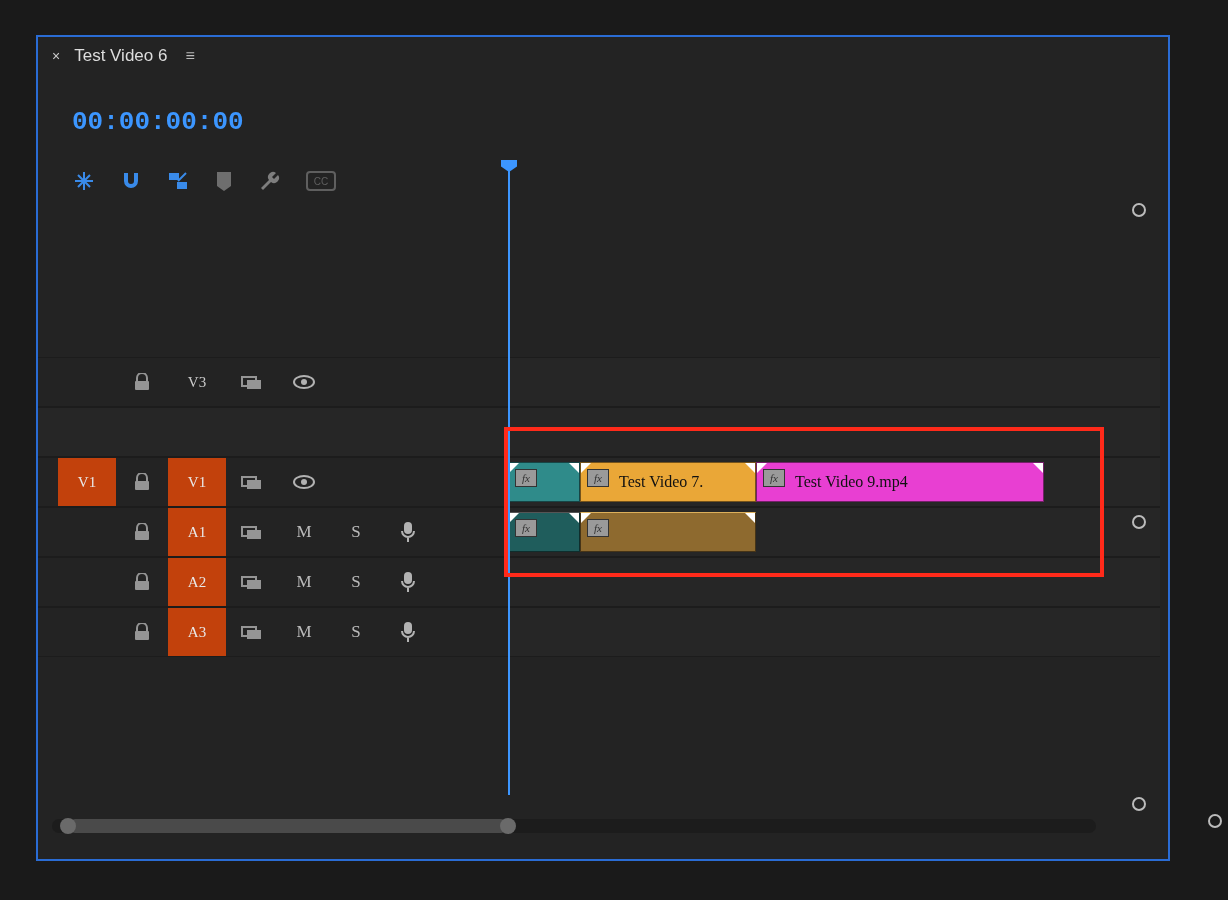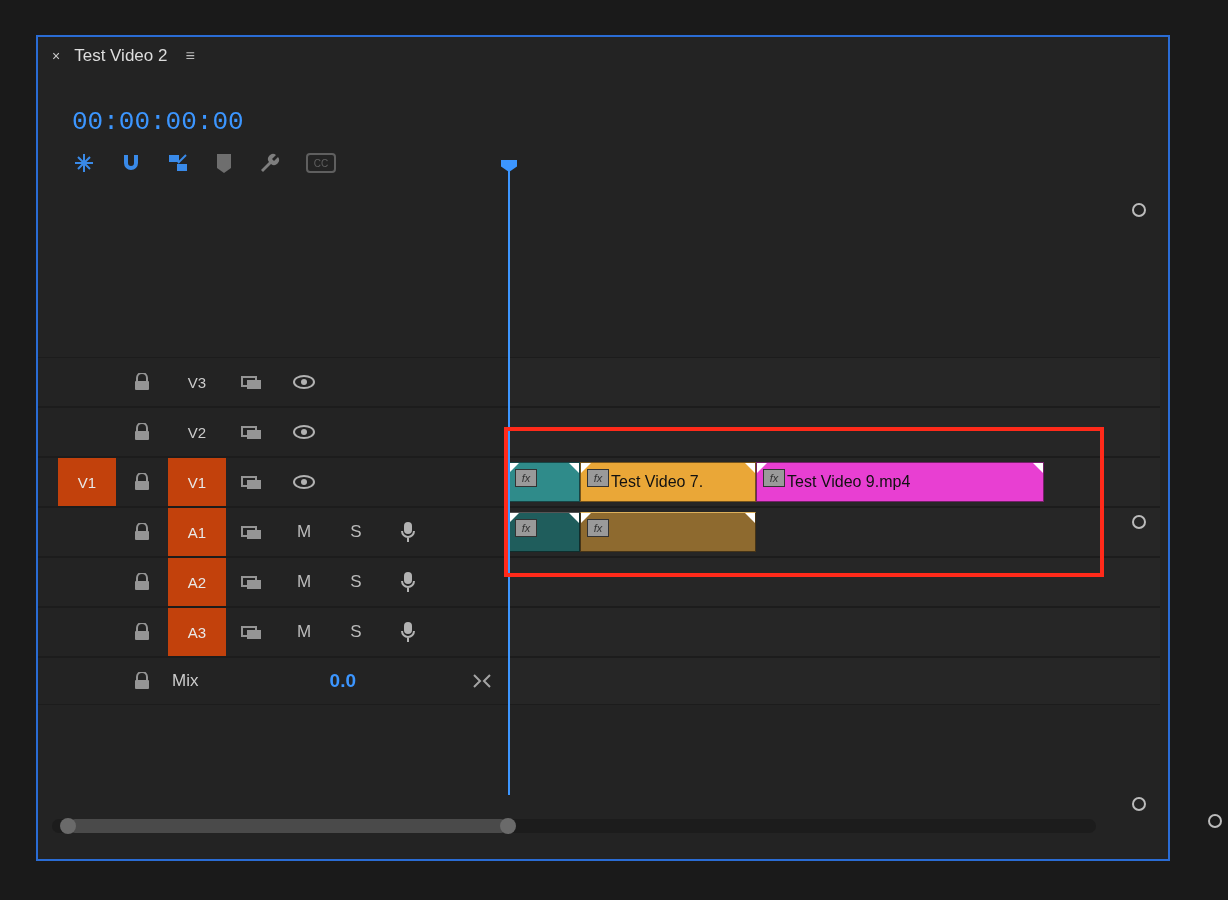--- a/index.html
+++ b/index.html
@@ -24,43 +24,43 @@
   align-items: center;
   padding-left: 14px;
   background: #232323;
   gap: 8px;
 }
 .tab-close { color: #ccc; font-size: 14px; cursor: pointer; }
 .tab-title { color: #ddd; font-size: 17px; margin-left: 6px; }
 .tab-menu { color: #bbb; margin-left: 10px; }
 .timecode-row {
   position: absolute; left: 34px; top: 70px;
-  color: #3c96ff; font-size: 26px; font-family: "Courier New", monospace; font-weight: 400;
+  color: #3c96ff; font-size: 26px; font-family: "Courier New", monospace; font-weight: 700;
 }
 .tool-row {
-  position: absolute; left: 34px; top: 114px;
+  position: absolute; left: 34px; top: 132px;
   display: flex; align-items: center; gap: 24px;
 }
 .tool-row svg { opacity: .9; }
 .ruler {
   position: absolute; left: 470px; top: 95px; right: 0;
 }
 .ruler-labels { display: flex; color: #bbb; font-size: 14px; }
 .ruler-labels span { width: 150px; text-align: left; }
 .ruler-track {
   position: relative; height: 26px; margin-top: 6px;
 }
 .ruler-track .ticks {
   position: absolute; top: 5px; left: 0; right: 12px; height: 14px;
   background: repeating-linear-gradient(to right,#888 0,#888 1px,transparent 1px,transparent 10px);
 }
 .ruler-track .yellow-bar {
   position: absolute; top: 20px; left: 0; width: 565px; height: 5px; background: #ffd400;
 }
-.tracks-area { position: absolute; left: 0; right: 8px; top: 320px; }
+.tracks-area { position: absolute; left: 0; right: 8px; top: 320px; font-family: Liberation Serif, serif; }
 .track-row {
   height: 50px;
   display: flex; align-items: center;
   border-top: 1px solid #1c1c1c;
   border-bottom: 1px solid #1c1c1c;
 }
 .track-row .left { width: 470px; display: flex; align-items: center; height: 100%; }
 .track-row .right { flex: 1; position: relative; height: 100%; background: #262626; }
 .src-target, .track-label {
   width: 58px; height: 100%; display: flex; align-items: center; justify-content: center;
@@ -69,21 +69,21 @@
 .src-target { margin-left: 20px; }
 .track-label.blue, .src-target.blue { background: #c2410c; color: #e8e8e8; }
 .iconcell { width: 52px; display: flex; align-items: center; justify-content: center; }
 .iconcell svg, .iconcell span { opacity: .85; }
 .ms-cell { width: 52px; text-align: center; color: #bbb; font-size: 17px; }
 .mix-row { height: 48px; }
 .mix-row .mix-label { color: #ccc; font-size: 17px; }
 .mix-row .mix-value { color: #3c96ff; font-size: 19px; font-weight: 600;}
 .clip {
   position: absolute; top: 4px; bottom: 4px; border: 1px solid rgba(0,0,0,.5);
-  display: flex; align-items: center; padding-left: 30px;
+  display: flex; align-items: center; padding-left: 38px;
   color: #111; font-size: 16px; font-weight: 500;
   overflow: hidden;
 }
 .clip .fx { position: absolute; left: 6px; top: 6px; width: 22px; height: 18px;
   background: #9a9a9a; border: 1px solid #333; color: #333; font-size: 11px;
   display:flex; align-items:center; justify-content:center; font-style: italic;
 }
 .clip::before, .clip::after {
   content: ""; position: absolute; top: 0; width: 0; height: 0;
   border-top: 10px solid #fff;
@@ -125,21 +125,21 @@
 .hscroll .knob-l { left:8px; }
 .hscroll .knob-r { left:448px; }
 </style>
 </head>
 <body>
 
 <div class="panel">
 
   <div class="tab-bar">
     <span class="tab-close">×</span>
-    <span class="tab-title">Test Video 2</span>
+    <span class="tab-title">Test Video 6</span>
     <span class="tab-menu">≡</span>
   </div>
 
   <div class="timecode-row">00:00:00:00</div>
 
   <div class="tool-row">
     <svg width="24" height="24">
         <path d="M3 12h18M12 3v18M6 6l12 12M18 6L6 18" stroke="#3c96ff" stroke-width="2" fill="none"></path>
       </svg>
     <svg width="22" height="22">
@@ -185,68 +185,46 @@
             <svg width="22" height="14">
               <ellipse cx="11" cy="7" rx="10" ry="6" stroke="#ccc" stroke-width="2" fill="none"></ellipse>
               <circle cx="11" cy="7" r="3" fill="#ccc"></circle>
             </svg>
           </div>
       </div>
       <div class="right"></div>
     </div>
 
     <div class="track-row">
-      <div class="left">
-        <div class="src-target"></div>
-        <div class="iconcell">
-            <svg width="16" height="18">
-              <path d="M3 8V5a5 5 0 0110 0v3" stroke="#aaa" stroke-width="2" fill="none"></path>
-              <rect x="1" y="8" width="14" height="9" rx="1" fill="#aaa"></rect>
-            </svg>
-          </div>
-        <div class="track-label">V2</div>
+      <div class="right"></div>
+    </div>
+
+    <div class="track-row">
+      <div class="left">
+        <div class="src-target blue">V1</div>
+        <div class="iconcell">
+            <svg width="16" height="18">
+              <path d="M3 8V5a5 5 0 0110 0v3" stroke="#aaa" stroke-width="2" fill="none"></path>
+              <rect x="1" y="8" width="14" height="9" rx="1" fill="#aaa"></rect>
+            </svg>
+          </div>
+        <div class="track-label blue">V1</div>
         <div class="iconcell">
             <svg width="22" height="16">
               <rect x="1" y="3" width="14" height="9" stroke="#aaa" stroke-width="2" fill="none"></rect>
               <rect x="6" y="6" width="14" height="9" fill="#aaa"></rect>
             </svg>
           </div>
         <div class="iconcell">
             <svg width="22" height="14">
               <ellipse cx="11" cy="7" rx="10" ry="6" stroke="#ccc" stroke-width="2" fill="none"></ellipse>
               <circle cx="11" cy="7" r="3" fill="#ccc"></circle>
             </svg>
           </div>
       </div>
-      <div class="right"></div>
-    </div>
-
-    <div class="track-row">
-      <div class="left">
-        <div class="src-target blue">V1</div>
-        <div class="iconcell">
-            <svg width="16" height="18">
-              <path d="M3 8V5a5 5 0 0110 0v3" stroke="#aaa" stroke-width="2" fill="none"></path>
-              <rect x="1" y="8" width="14" height="9" rx="1" fill="#aaa"></rect>
-            </svg>
-          </div>
-        <div class="track-label blue">V1</div>
-        <div class="iconcell">
-            <svg width="22" height="16">
-              <rect x="1" y="3" width="14" height="9" stroke="#aaa" stroke-width="2" fill="none"></rect>
-              <rect x="6" y="6" width="14" height="9" fill="#aaa"></rect>
-            </svg>
-          </div>
-        <div class="iconcell">
-            <svg width="22" height="14">
-              <ellipse cx="11" cy="7" rx="10" ry="6" stroke="#ccc" stroke-width="2" fill="none"></ellipse>
-              <circle cx="11" cy="7" r="3" fill="#ccc"></circle>
-            </svg>
-          </div>
-      </div>
       <div class="right">
         <div class="clip teal" style="left:0;width:72px">
             <span class="fx">fx</span>
           </div>
         <div class="clip orange" style="left:72px;width:176px">
             <span class="fx">fx</span>
             <span>Test Video 7.</span>
           </div>
         <div class="clip pink" style="left:248px;width:288px">
             <span class="fx">fx</span>
@@ -339,40 +317,20 @@
         <div class="iconcell">
             <svg width="16" height="22">
               <rect x="4" y="1" width="8" height="12" rx="4" fill="#ccc"></rect>
               <path d="M2 10a6 6 0 0012 0M8 16v5" stroke="#ccc" stroke-width="2" fill="none"></path>
             </svg>
           </div>
       </div>
       <div class="right"></div>
     </div>
 
-    <div class="track-row mix-row">
-      <div class="left">
-        <div class="src-target"></div>
-        <div class="iconcell">
-            <svg width="16" height="18">
-              <path d="M3 8V5a5 5 0 0110 0v3" stroke="#aaa" stroke-width="2" fill="none"></path>
-              <rect x="1" y="8" width="14" height="9" rx="1" fill="#aaa"></rect>
-            </svg>
-          </div>
-        <div class="track-label mix-label" style="width:60px;justify-content:flex-start;padding-left:4px">Mix</div>
-        <div style="flex:1"></div>
-        <div class="mix-value" style="margin-right:100px">0.0</div>
-        <div class="iconcell">
-            <svg width="20" height="16">
-              <path d="M2 2l6 6-6 6M18 2l-6 6 6 6" stroke="#bbb" stroke-width="2" fill="none"></path>
-            </svg>
-          </div>
-      </div>
-      <div class="right"></div>
-    </div>
 
   </div>
 
   <div class="playhead"></div>
 
   <div class="highlight-box"></div>
 
   <div class="zoom-knob" style="right:22px; top:166px"></div>
   <div class="zoom-knob" style="right:22px; top:478px"></div>
   <div class="zoom-knob" style="right:22px; top:760px"></div>

